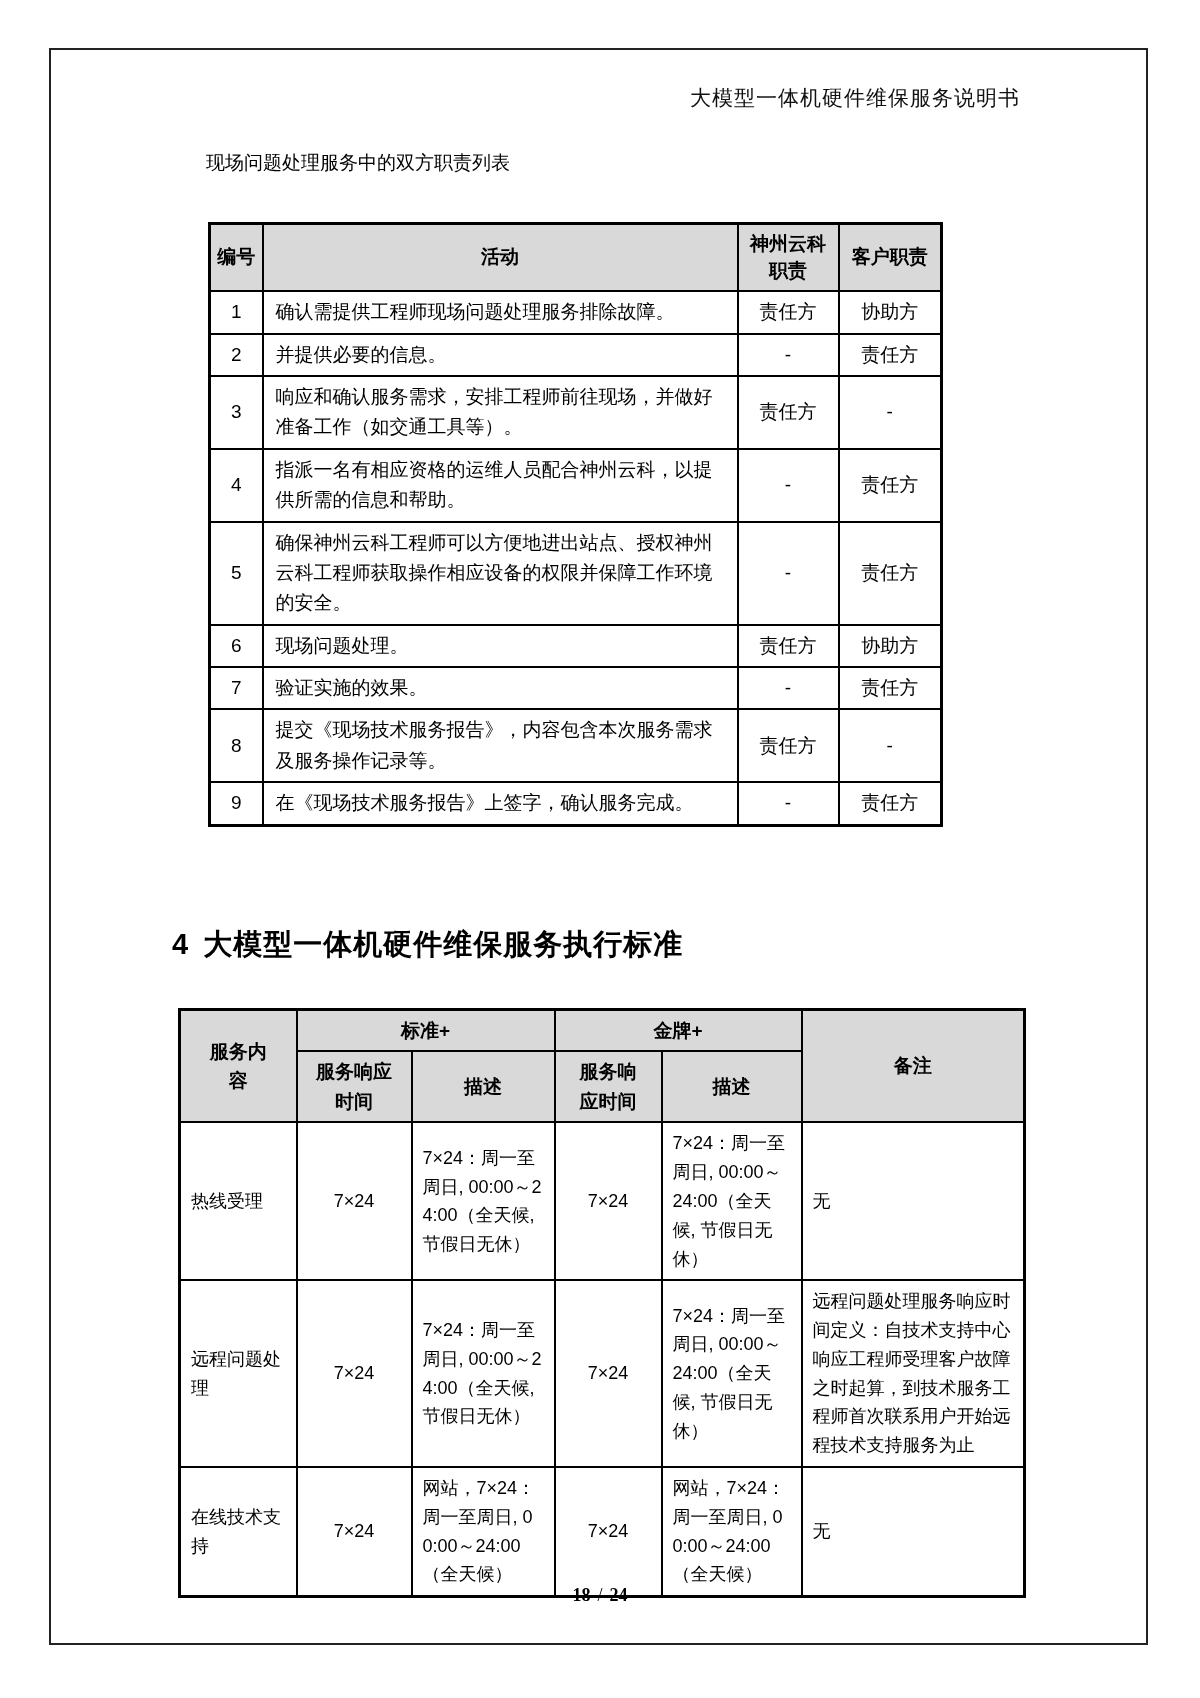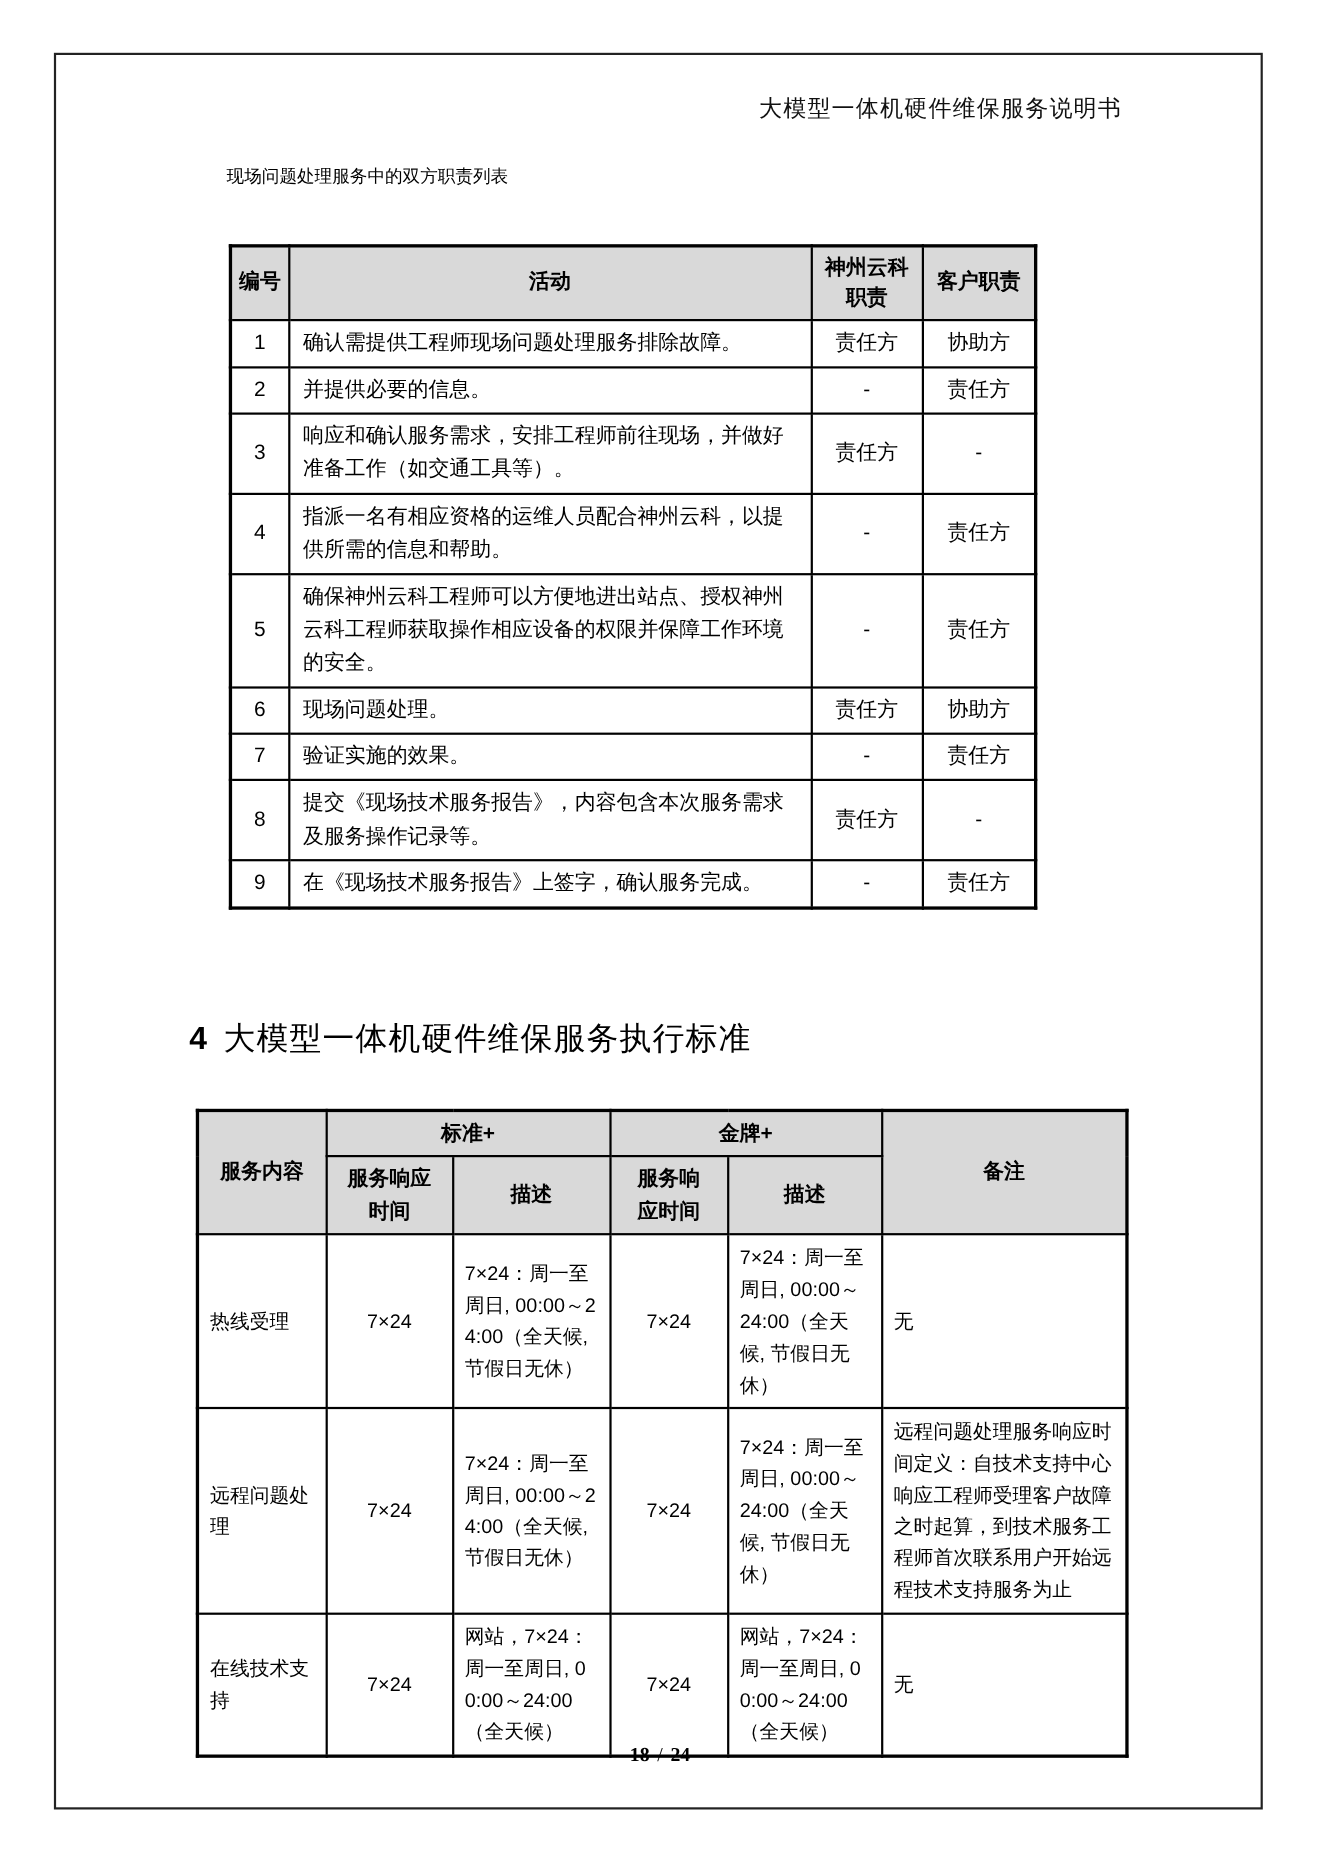--- a/index.html
+++ b/index.html
@@ -18,21 +18,21 @@
     box-sizing:border-box;
     pointer-events:none;
   }
   .doc-header{
     position:absolute;top:84px;right:180px;
     font-family:"Liberation Serif",serif;
     font-size:21px;color:#111;letter-spacing:1px;
   }
   .caption1{
     position:absolute;left:206px;top:150px;
-    font-size:16px;color:#000;
+    font-size:19px;color:#000;
   }
   table{border-collapse:collapse;table-layout:fixed;background:#fff;}
   .t1{
     position:absolute;left:208px;top:222px;width:732px;
     border:3px solid #000;
   }
   .t2{
     position:absolute;left:178px;top:1008px;width:845px;
     border:3px solid #000;
   }
@@ -46,31 +46,31 @@
   th{
     background:#d9d9d9;
     font-weight:bold;
     text-align:center;
     padding:6px 6px;
     line-height:1.4;
   }
   .t1 td{padding:5px 12px;line-height:1.6;}
   .t1 .c{text-align:center;padding:5px 4px;}
   .t1 .l{text-align:left;}
-  .t2 th{padding:5px 16px;line-height:1.55;}
+  .t2 th{padding:5px 26px;line-height:1.55;}
   .t2 th.narrow{padding:5px 17px;}
   .t2 td{font-size:18px;line-height:1.6;padding:6px 10px;}
   .t2 .c{text-align:center;padding:6px 4px;}
   .t2 .l{text-align:left;}
   .section{
     position:absolute;left:172px;top:925px;
     font-size:29px;display:flex;align-items:baseline;gap:15px;
   }
   .secnum{font-weight:bold;}
-  .sectitle{font-weight:normal;letter-spacing:1px;}
+  .sectitle{font-weight:bold;letter-spacing:1px;}
   .footer{
     position:absolute;left:0;top:1585px;width:100%;
     text-align:center;
     font-family:"Liberation Serif",serif;
     font-size:18px;font-weight:bold;color:#000;
   }
   .footer .sep{font-weight:normal;margin:0 7px;}
 </style>
 </head>
 <body>

